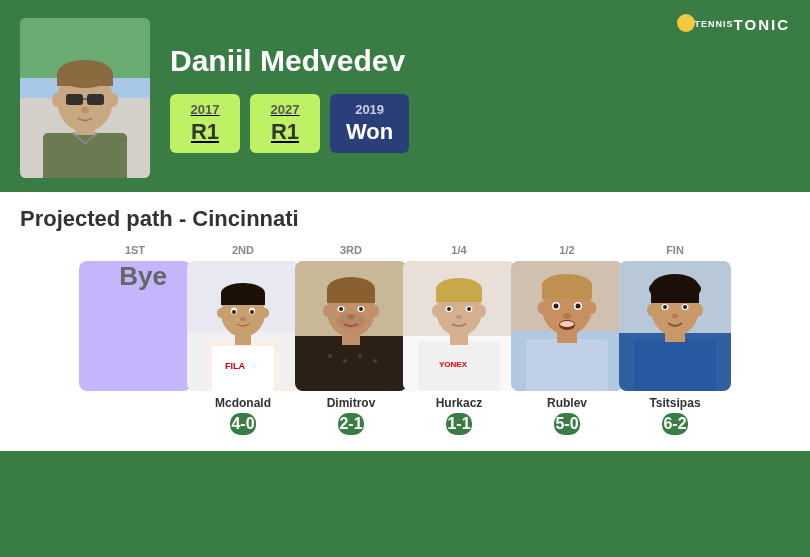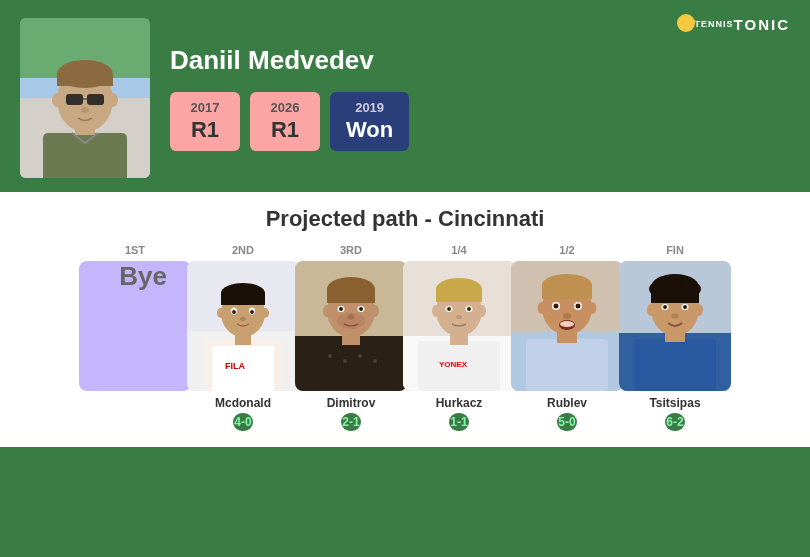--- a/index.html
+++ b/index.html
@@ -28,39 +28,40 @@
       overflow: hidden;
     }
 
     .player-info {
       margin-left: 20px;
       flex: 1;
     }
 
     .player-name {
       color: white;
-      font-size: 26px;
+      font-size: 30px;
       font-weight: bold;
       margin-bottom: 16px;
     }
 
     .year-badges {
       display: flex;
       gap: 10px;
     }
 
     .year-badge {
       border-radius: 6px;
       padding: 8px 16px;
       text-align: center;
       min-width: 70px;
     }
 
     .year-badge.normal {
-      background: #fca5a5;
+      background: #bef264;
+      text-decoration: underline;
     }
 
     .year-badge.highlight {
       background: #2a3f7a;
       color: white;
     }
 
     .year-badge .year {
       font-size: 13px;
       font-weight: bold;
@@ -123,21 +124,21 @@
       margin-bottom: 2px;
     }
 
     .bottom-section {
       background: white;
       margin: 0;
       padding: 0 20px 16px 20px;
     }
 
     .projected-title {
-      text-align: center;
+      text-align: left;
       font-size: 22px;
       font-weight: bold;
       color: #333;
       padding: 14px 0 12px 0;
       border-bottom: none;
     }
 
     .path-container {
       display: flex;
       gap: 8px;
@@ -189,24 +190,24 @@
     .player-name-label {
       font-size: 12px;
       font-weight: bold;
       color: #333;
       margin-top: 5px;
       text-align: center;
     }
 
     .score-badge {
       background: #3a7d44;
-      color: #86efac;
+      color: #ffffff;
       border-radius: 10px;
       padding: 2px 1px;
-      font-size: 12px;
+      font-size: 16px;
       font-weight: bold;
       margin-top: 3px;
     }
   </style>
 </head>
 <body>
 
 <div class="top-section">
   <div class="player-photo-placeholder">
     
@@ -245,21 +246,21 @@
   </div>
 
   <div class="player-info">
     <div class="player-name">Daniil Medvedev</div>
     <div class="year-badges">
     <div class="year-badge normal">
           <span class="year">2017</span>
           <span class="result">R1</span>
         </div>
         <div class="year-badge normal">
-          <span class="year">2026</span>
+          <span class="year">2027</span>
           <span class="result">R1</span>
         </div>
         <div class="year-badge highlight">
           <span class="year">2019</span>
           <span class="result">Won</span>
         </div>
       </div>
   </div>
 
   <div class="logo">

